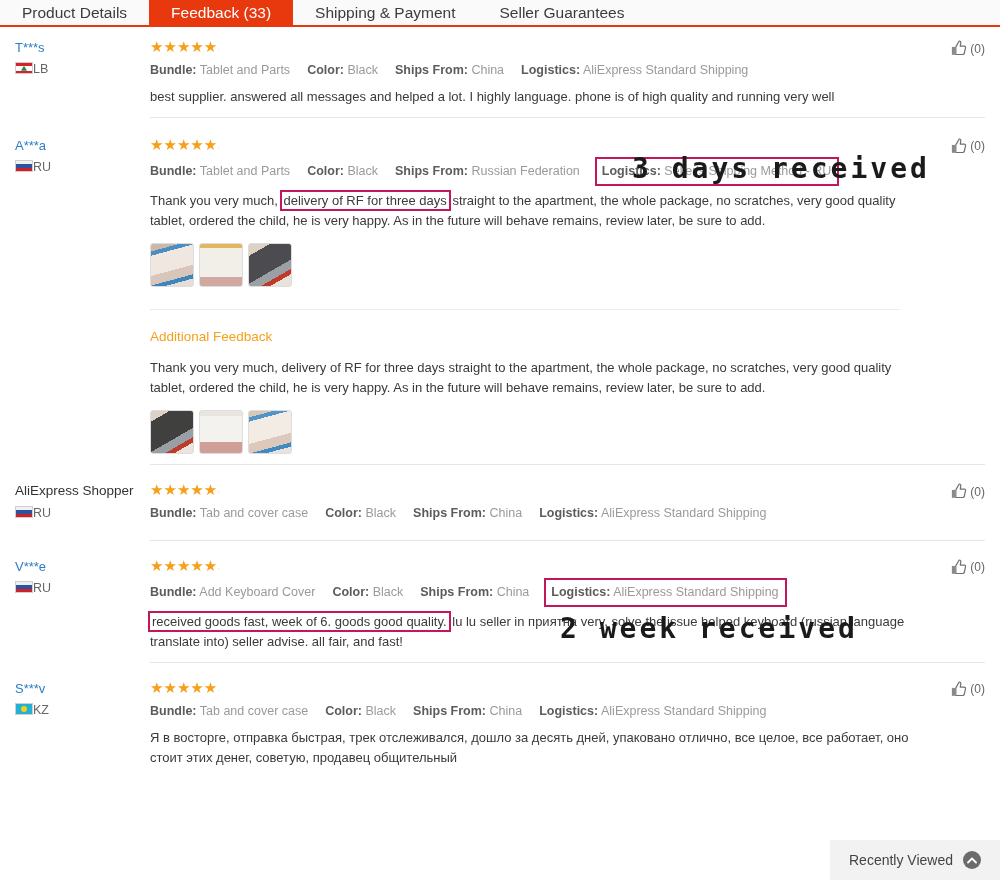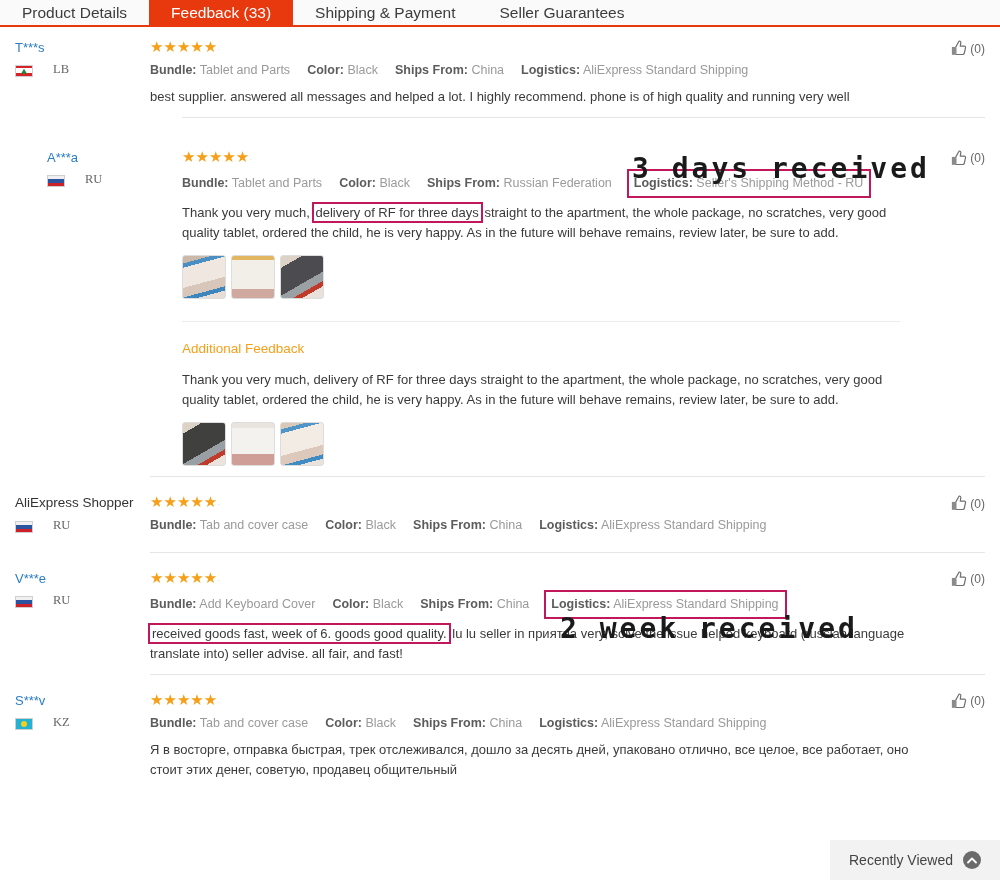--- a/index.html
+++ b/index.html
@@ -54,21 +54,21 @@
   
   .usercol { width: 135px; flex: 0 0 135px; padding-top: 2px; }
   .uname {
     font-size: 13px;
     color: #2b7dc4;
     margin-bottom: 7px;
     line-height: 1.1;
     cursor: pointer;
   }
   .uname.plain { color: #333; font-size: 13.5px; }
-  .countryline { display: flex; align-items: flex-end; gap: 20px; font-family: Liberation Serif, serif; }
+  .countryline { display: flex; align-items: flex-start; gap: 0; }
   .flag {
     width: 18px; height: 12px;
     display: inline-block;
     position: relative;
     border: 1px solid #cfcfcf;
     overflow: hidden;
     flex: 0 0 18px;
   }
   .flag-lb {
     background: linear-gradient(to bottom,
@@ -204,25 +204,25 @@
           <svg class="thumbup" viewBox="0 0 24 24">
             <path d="M3 10h4v10H3z" fill="#8a8a8a"></path>
             <path d="M8 10l4.2-7.4c1.4-.2 2.2.6 2.1 1.9L13.6 9h5.2c1 0 1.7.8 1.5 1.7l-1.6 7.3c-.2.9-1 1.6-1.9 1.6H8z" fill="none" stroke="#6f6f6f" stroke-width="1.5" stroke-linejoin="round"></path>
           </svg>
           <span>(0)</span>
         </div>
         <div class="stars"><span>★★★★★</span><span class="dot">·</span></div>
         <div class="meta">
           <span class="grp"><span class="k">Bundle:</span> <span>Tablet and Parts</span></span><span class="grp"><span class="k">Color:</span> <span>Black</span></span><span class="grp"><span class="k">Ships From:</span> <span>China</span></span><span class="grp"><span class="k">Logistics:</span> <span>AliExpress Standard Shipping</span></span>
         </div>
-        <div class="rtext">best supplier. answered all messages and helped a lot. I highly recommend. phone is of high quality and running very well</div>
-      </div>
-    </div>
-
-    <div class="review sep" style="padding-top:32px;margin-left:32px;">
+        <div class="rtext">best supplier. answered all messages and helped a lot. I highly language. phone is of high quality and running very well</div>
+      </div>
+    </div>
+
+    <div class="review sep" style="padding-top:20px;">
       <div class="usercol">
         <div class="uname">A***a</div>
         <div class="countryline">
           <span class="flag flag-ru"></span>
           <span class="ccode">RU</span>
         </div>
       </div>
       <div class="bodycol">
         <div class="helpful">
           <svg class="thumbup" viewBox="0 0 24 24">

